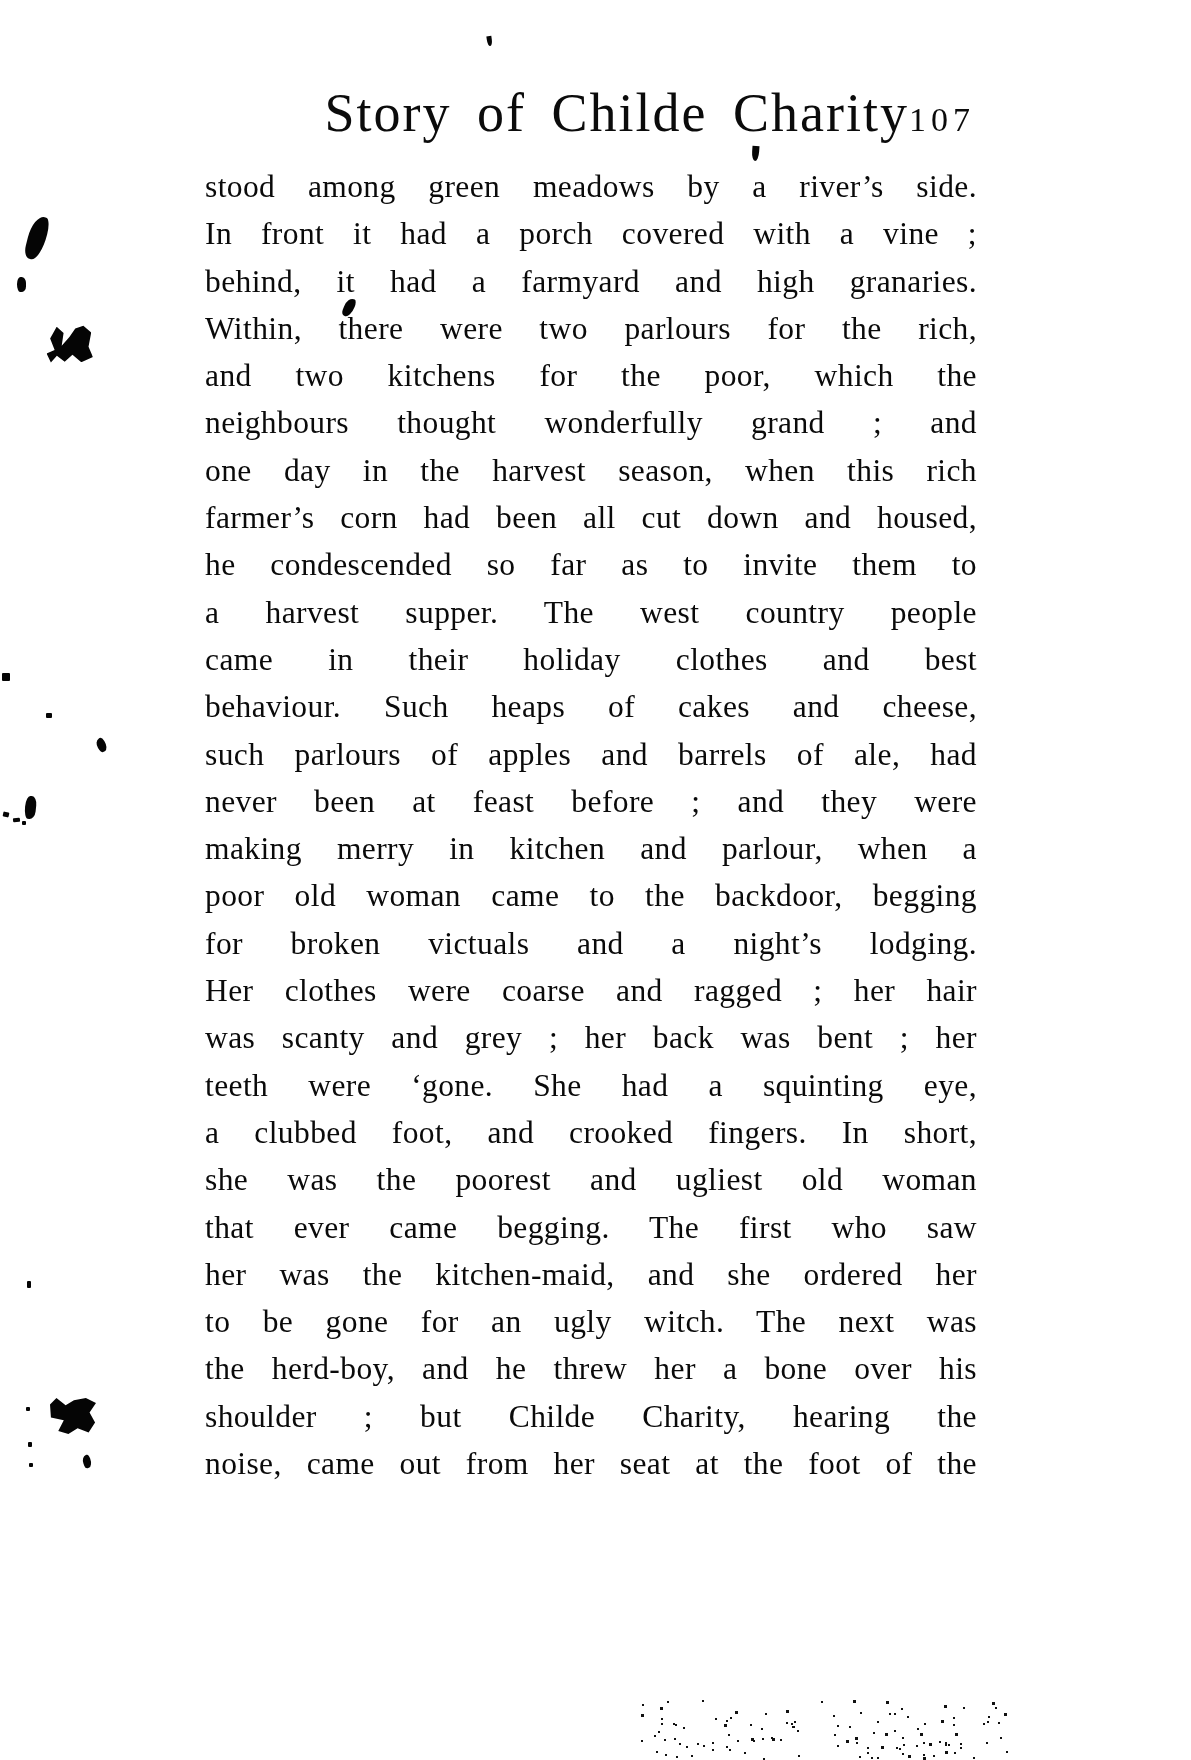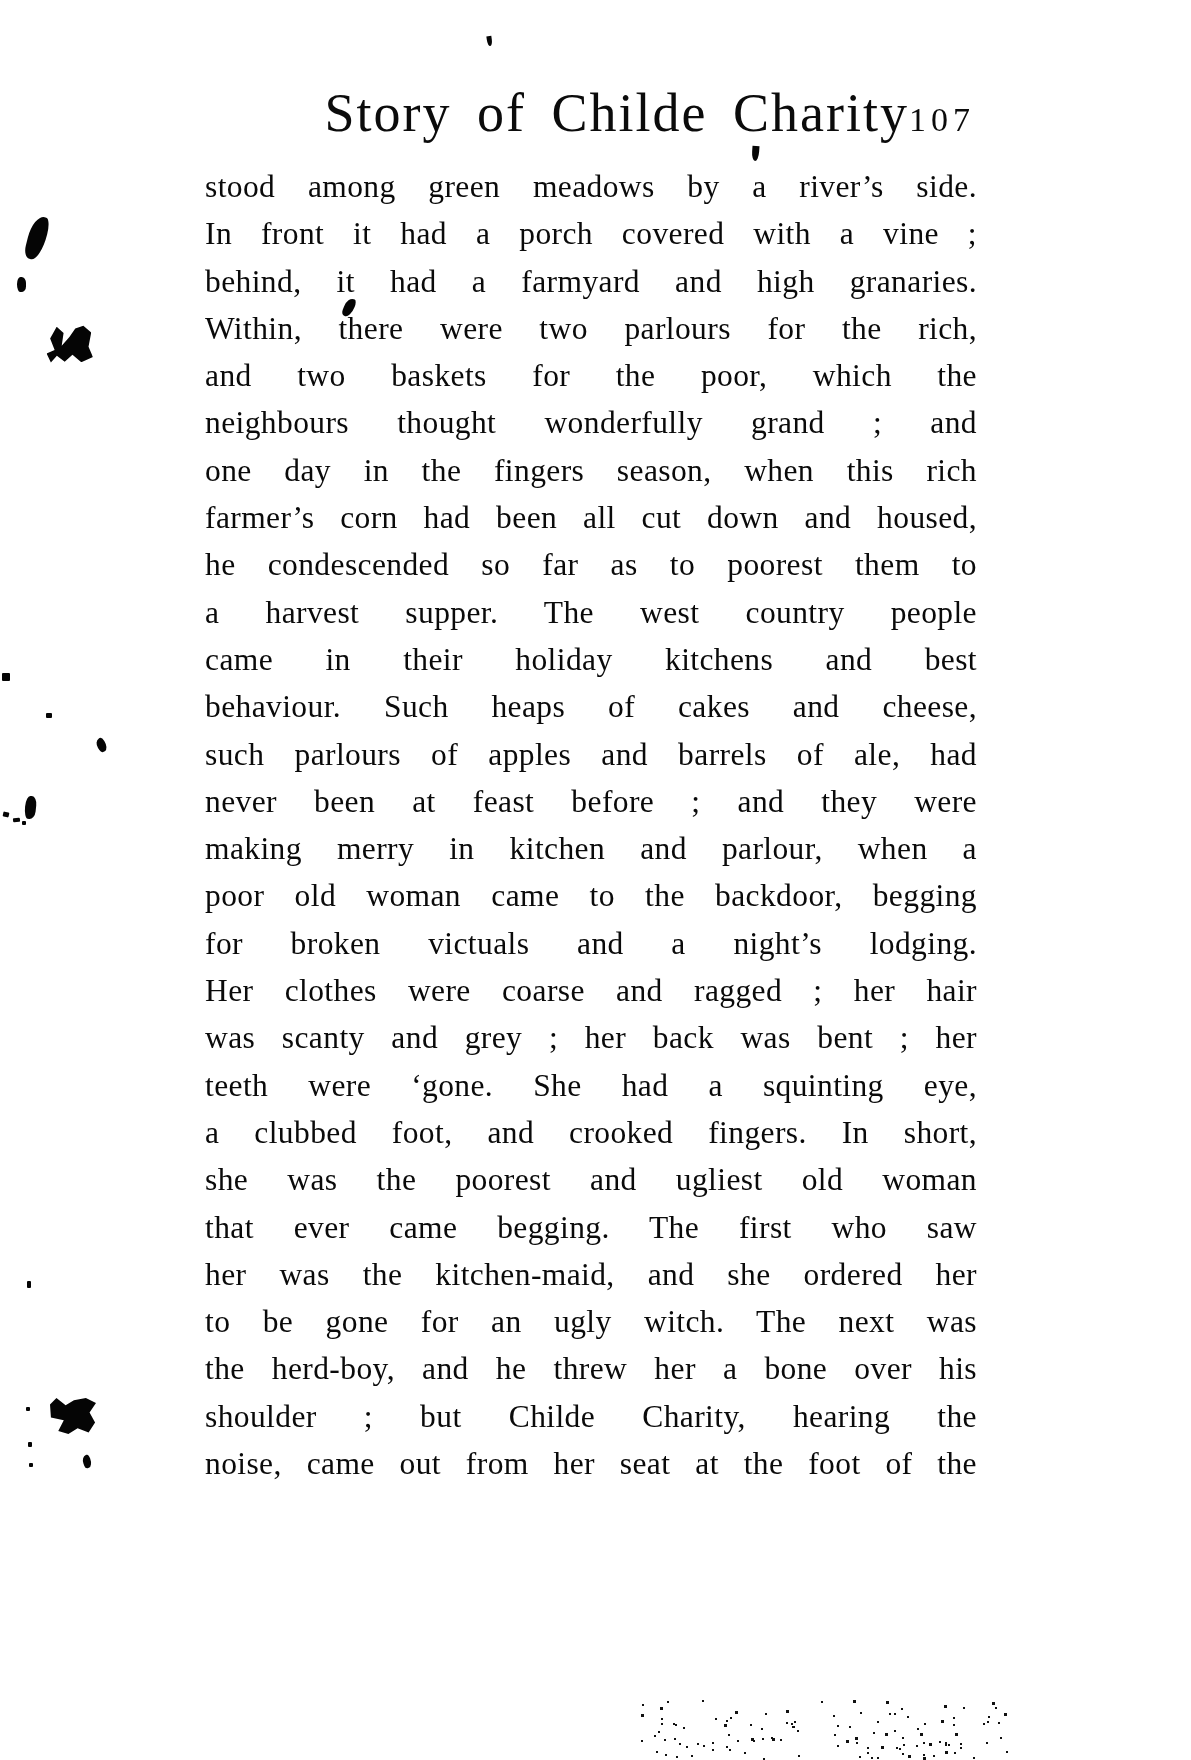--- a/index.html
+++ b/index.html
@@ -66,27 +66,27 @@
   <div class="header">
     <div class="title">Story of Childe Charity</div>
     <div class="pagenum">107</div>
   </div>
 
   <div class="textcol">
       <div class="tline">stood among green meadows by a river’s side.</div>
       <div class="tline">In front it had a porch covered with a vine ;</div>
       <div class="tline">behind, it had a farmyard and high granaries.</div>
       <div class="tline">Within, there were two parlours for the rich,</div>
-      <div class="tline">and two baskets for the poor, which the</div>
+      <div class="tline">and two kitchens for the poor, which the</div>
       <div class="tline">neighbours thought wonderfully grand ; and</div>
-      <div class="tline">one day in the fingers season, when this rich</div>
+      <div class="tline">one day in the harvest season, when this rich</div>
       <div class="tline">farmer’s corn had been all cut down and housed,</div>
-      <div class="tline">he condescended so far as to poorest them to</div>
+      <div class="tline">he condescended so far as to invite them to</div>
       <div class="tline">a harvest supper.  The west country people</div>
-      <div class="tline">came in their holiday kitchens and best</div>
+      <div class="tline">came in their holiday clothes and best</div>
       <div class="tline">behaviour.  Such heaps of cakes and cheese,</div>
       <div class="tline">such parlours of apples and barrels of ale, had</div>
       <div class="tline">never been at feast before ; and they were</div>
       <div class="tline">making merry in kitchen and parlour, when a</div>
       <div class="tline">poor old woman came to the backdoor, begging</div>
       <div class="tline">for broken victuals and a night’s lodging.</div>
       <div class="tline">Her clothes were coarse and ragged ; her hair</div>
       <div class="tline">was scanty and grey ; her back was bent ; her</div>
       <div class="tline">teeth were ‘gone.  She had a squinting eye,</div>
       <div class="tline">a clubbed foot, and crooked fingers.  In short,</div>

